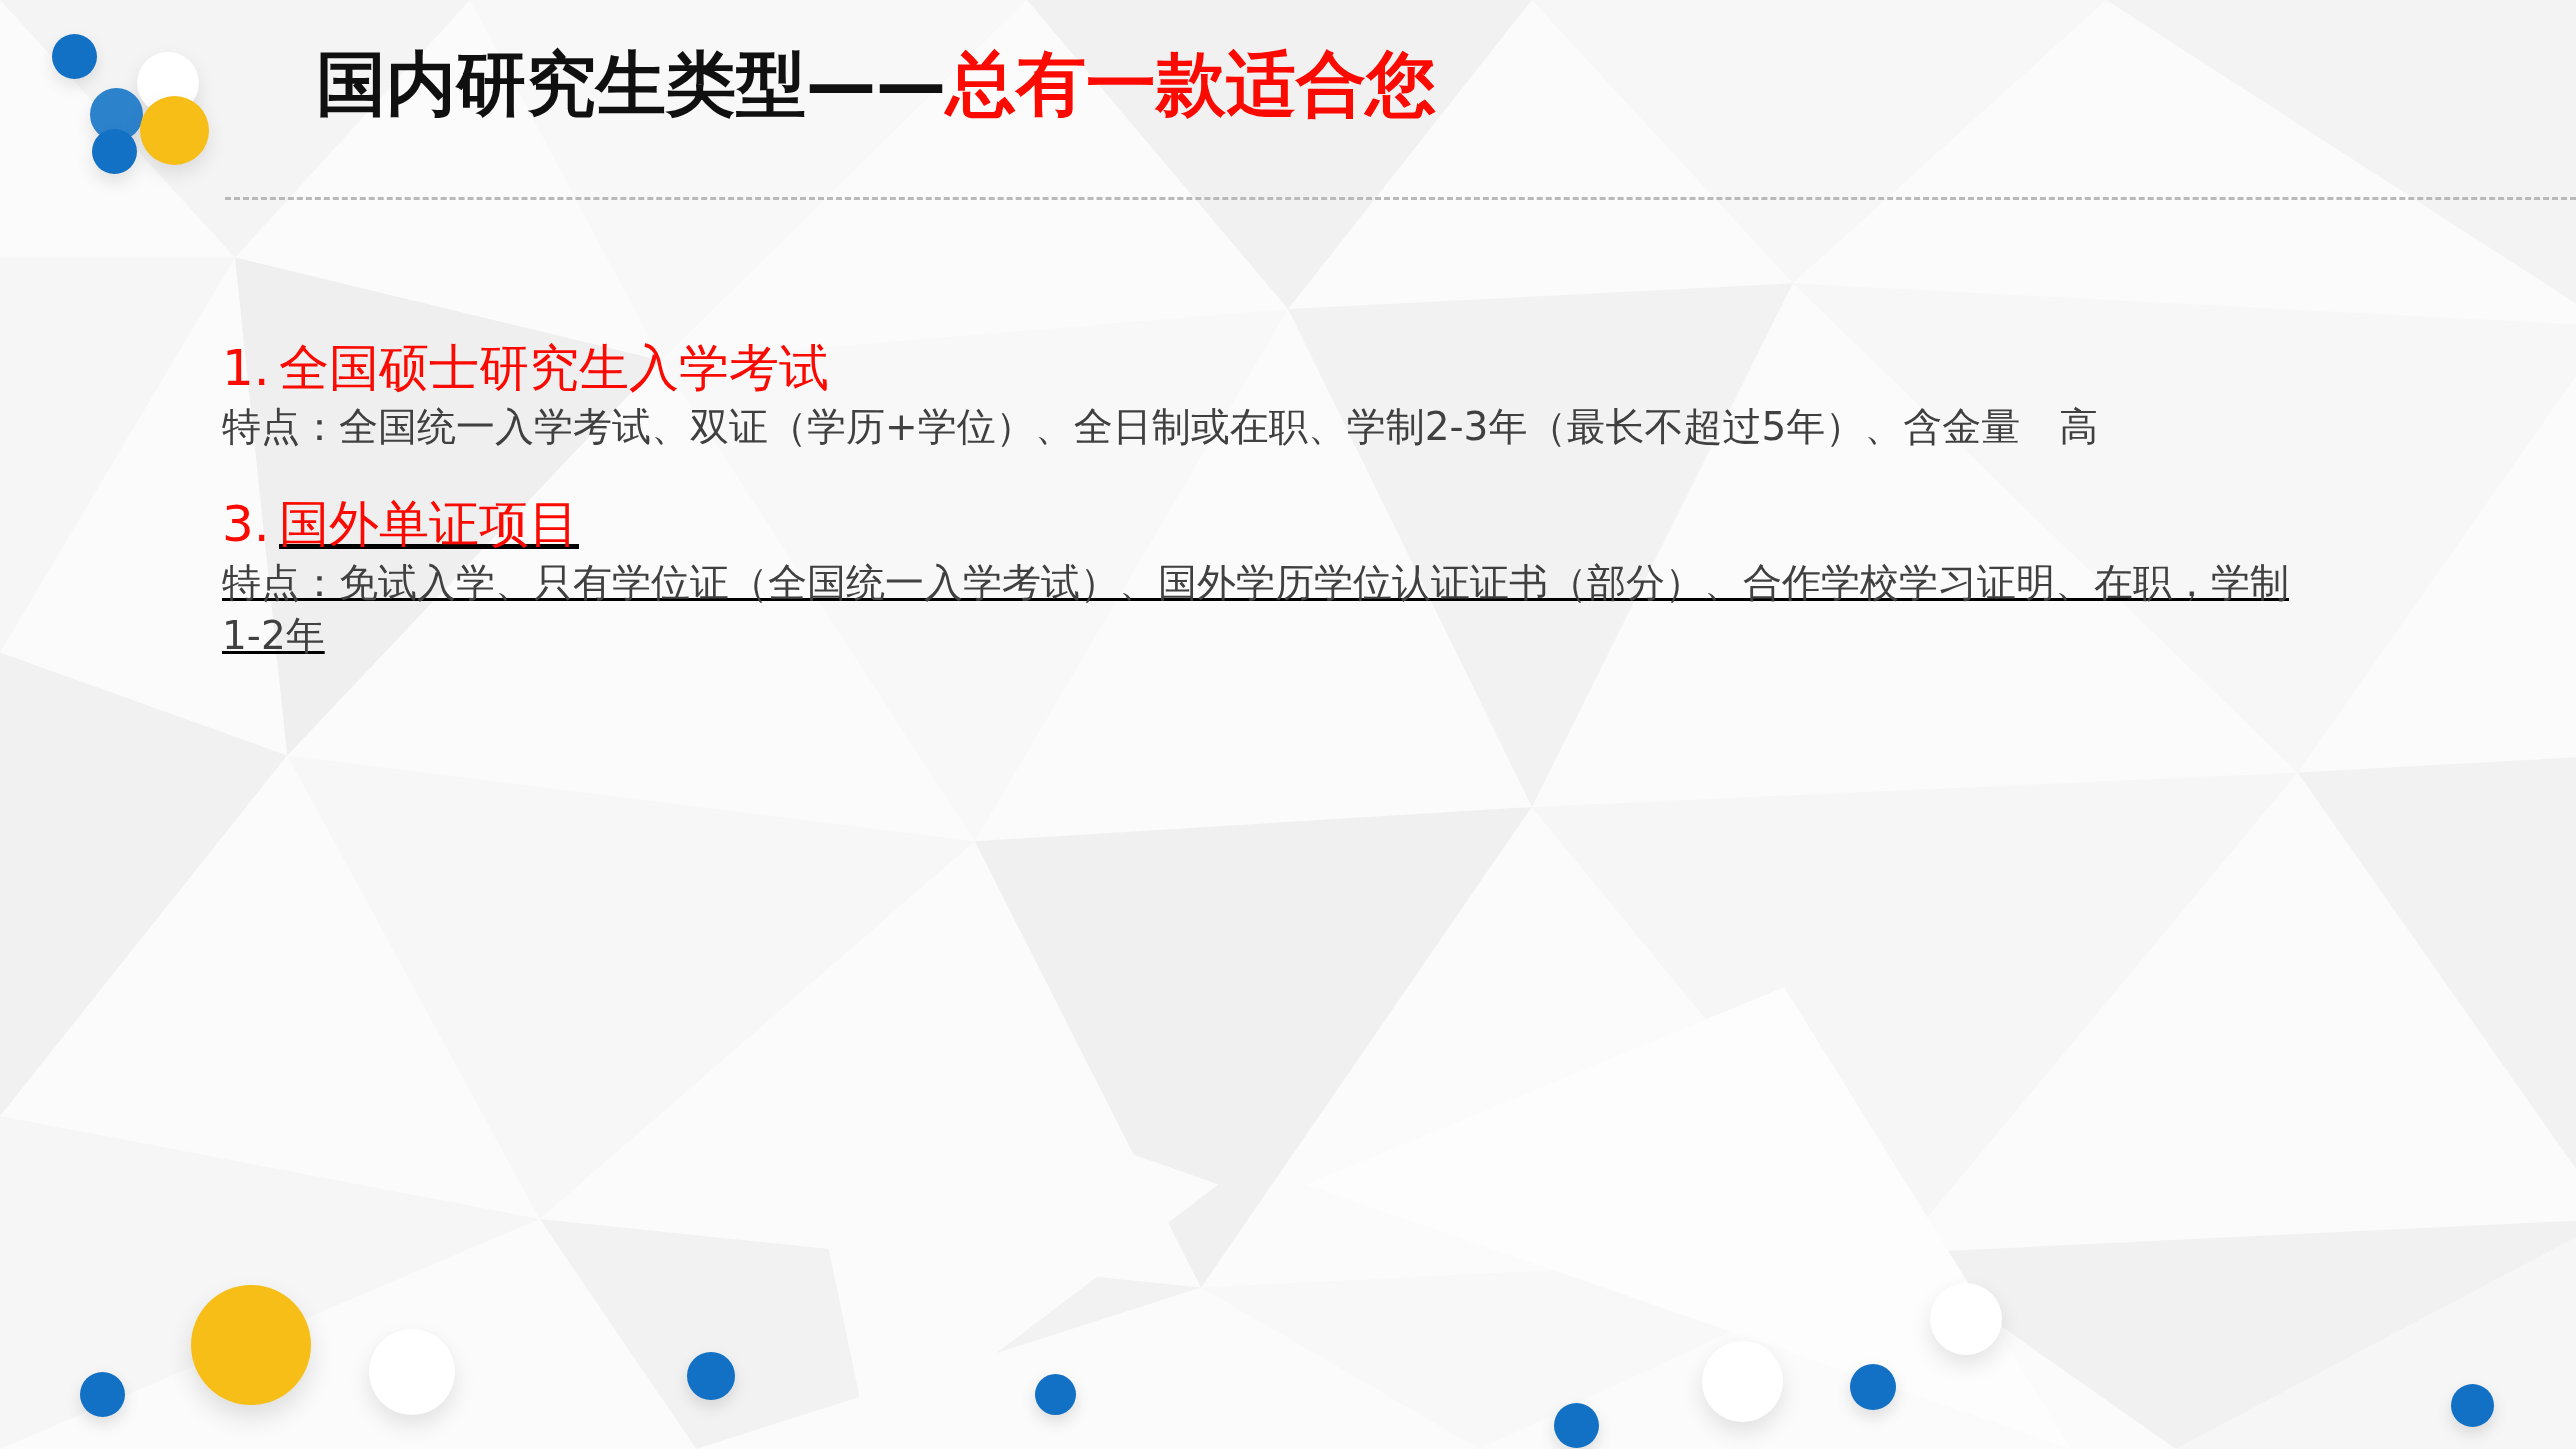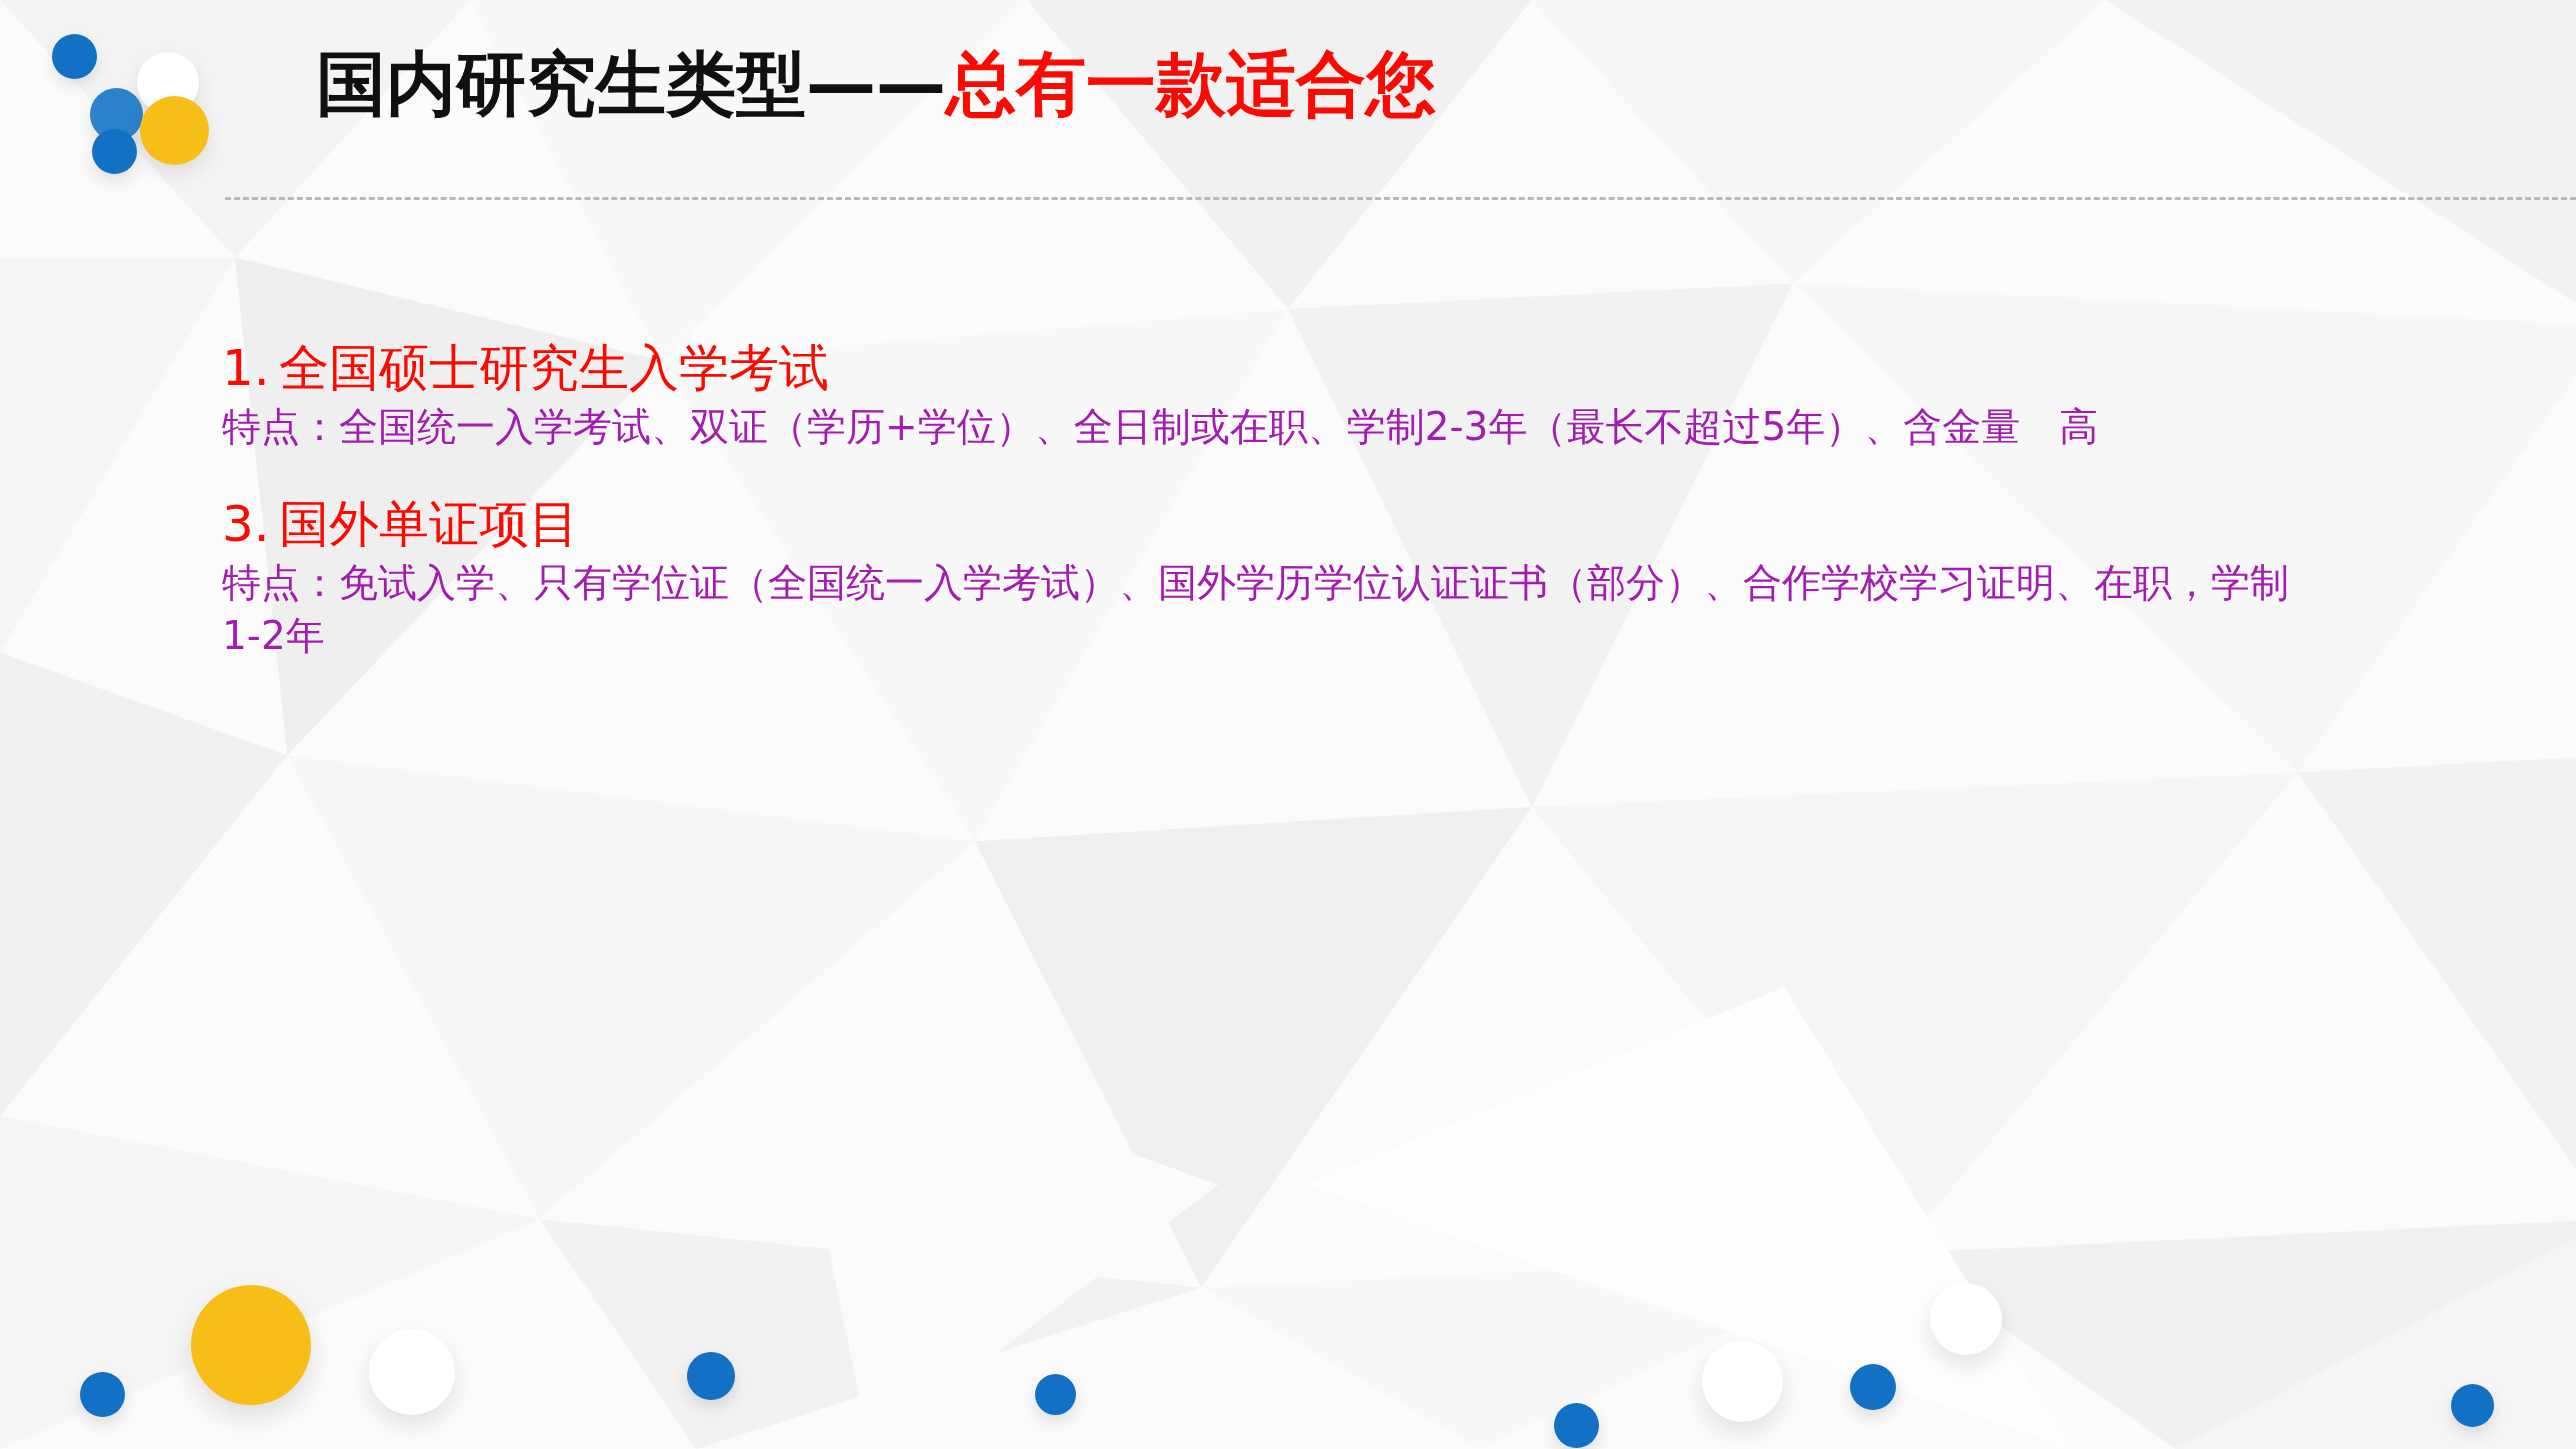--- a/index.html
+++ b/index.html
@@ -78,39 +78,39 @@
 
   
   .content {
     position: absolute;
     left: 222px;
     top: 342px;
     width: 2147px;
   }
 
   .section { margin-bottom: 45px; }
-  .section:last-child { margin-bottom: 16px; }
+  .section:last-child { margin-bottom: 16px; text-decoration: underline; }
 
   .section-heading {
     margin: 0 0 5.2px 0;
     font-size: 50px;
     line-height: 53px;
     color: #fa0a00;
     font-weight: 400;
     white-space: nowrap;
     font-family: "DejaVu Sans", "Liberation Sans", sans-serif;
   }
 
   .section-heading .num { display: inline-block; width: 57px; }
 
   .section-body {
     margin: 0;
     font-size: 39px;
     line-height: 53px;
-    color: #a21caf;
+    color: #404040;
     font-weight: 400;
     max-width: 2078px;
     font-family: "DejaVu Sans", "Liberation Sans", sans-serif;
   }
 </style>
 </head>
 <body>
 
 <div class="slide">
 

